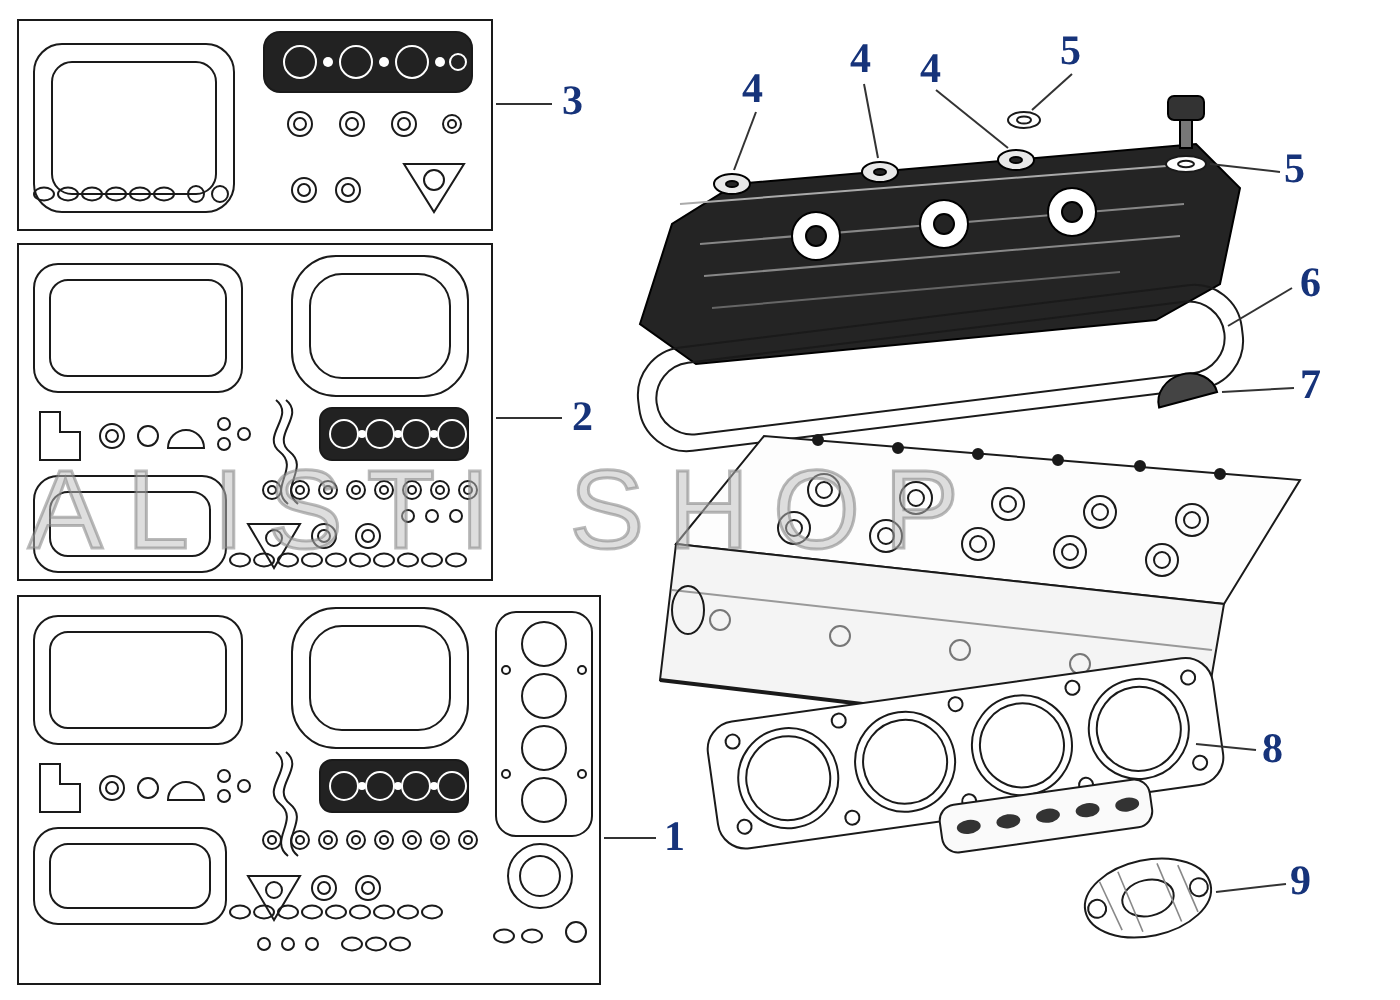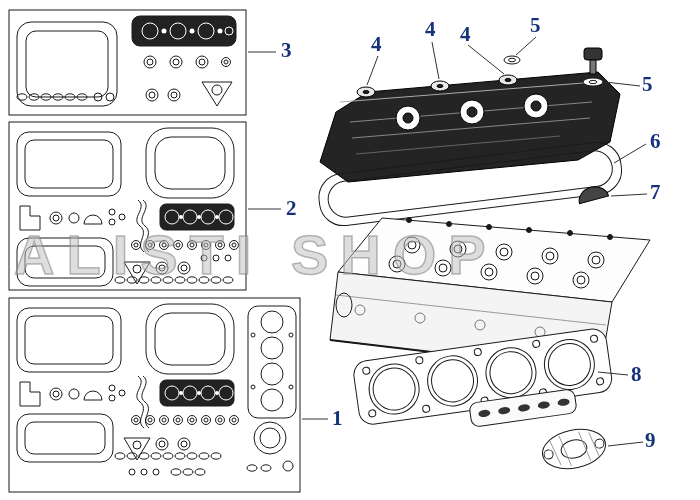--- a/index.html
+++ b/index.html
@@ -2,21 +2,21 @@
 <html><head>
 <meta charset="utf-8">
 <style>
   html,body{margin:0;padding:0;background:#fff;}
   #stage{position:relative;width:700px;height:500px;background:#fff;overflow:hidden;
          font-family:"Liberation Sans", sans-serif;}
   #art{position:absolute;left:0;top:0;z-index:1;}
   .callout{position:absolute;z-index:3;font-family:"Liberation Serif", serif;
            font-size:21px;font-weight:600;color:#16337a;line-height:1;}
   #watermark{position:absolute;left:14px;top:222px;z-index:2;
-             font-family:"Liberation Sans", sans-serif;font-weight:bold;
+             font-family:"Liberation Sans", sans-serif;font-weight:normal;
              font-size:56px;letter-spacing:12px;white-space:nowrap;
              color:rgba(190,190,190,0.50);
              -webkit-text-stroke:1.5px rgba(130,130,130,0.55);
              pointer-events:none;}
 </style>
 </head>
 <body>
 
 <div id="stage">
 

